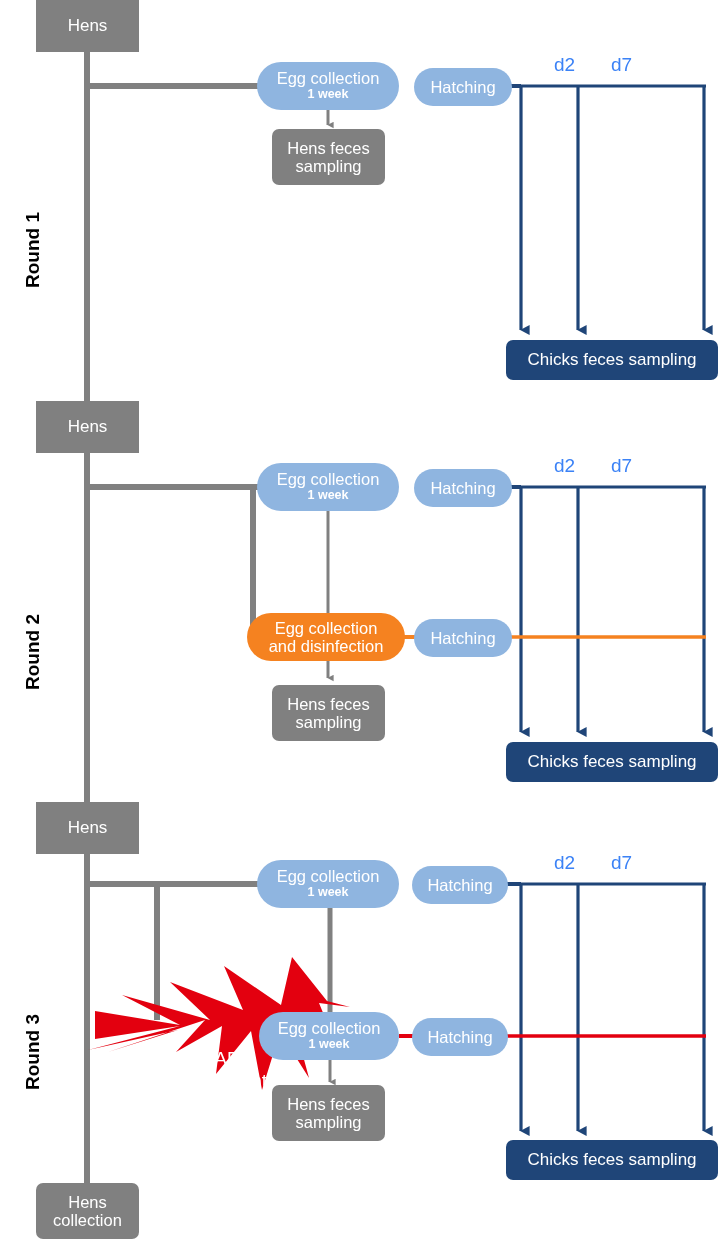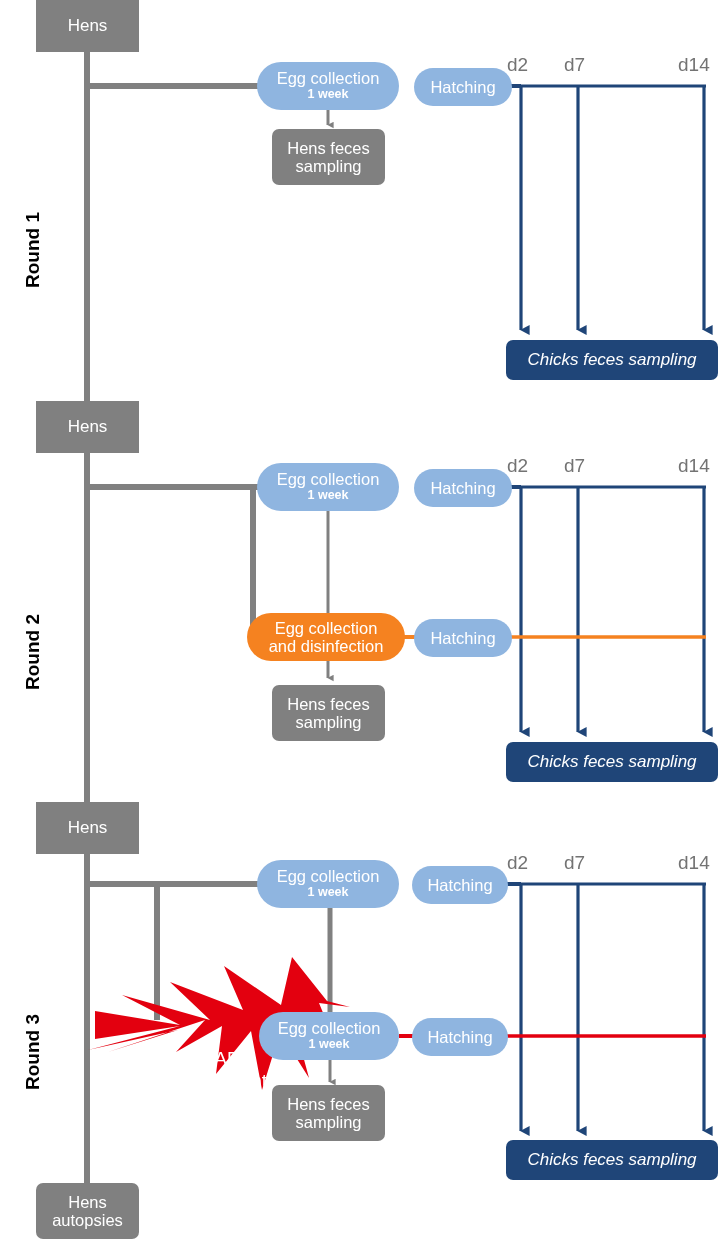--- a/index.html
+++ b/index.html
@@ -9,29 +9,29 @@
   svg.layer{position:absolute;left:0;top:0;width:718px;height:1239px;}
 
   
   .node{position:absolute;display:flex;align-items:center;justify-content:center;
         text-align:center;color:#ffffff;box-sizing:border-box;line-height:1.12;}
 
   .grey-rect{background:#808080;}
   .grey-round{background:#808080;border-radius:7px;justify-content:flex-end;}
   .pill{background:#8FB5E0;border-radius:999px;}
   .pill-orange{background:#F58220;border-radius:999px;}
-  .darkblue{background:#1F4578;border-radius:7px;font-style:italic;}
+  .darkblue{background:#1F4578;border-radius:7px;}
 
   .node-inner{display:block;width:100%;}
   .sub{display:block;font-size:12.5px;line-height:1.25;font-weight:bold;}
 
   .round-label{position:absolute;font-weight:bold;font-size:19px;color:#000000;
        transform:rotate(-90deg);transform-origin:left top;white-space:nowrap;}
 
-  .daylabel{position:absolute;font-size:19px;color:#737373;white-space:nowrap;}
+  .daylabel{position:absolute;font-size:19px;color:#3b82f6;white-space:nowrap;margin-left:47px;}
 
   .ab-text{position:absolute;color:#ffffff;font-size:19px;text-align:center;
        line-height:1.15;white-space:nowrap;}
 </style>
 </head>
 <body>
 
 <div id="canvas">
 
   <svg class="layer">
@@ -229,17 +229,17 @@
   <div class="daylabel" style="left:564px;top:852px;">d7</div>
   <div class="daylabel" style="left:678px;top:852px;">d14</div>
 
   <div class="node darkblue" style="left:506px;top:1140px;width:212px;height:40px;font-size:17px;">
     <span class="node-inner">Chicks feces sampling</span>
   </div>
 
   <div class="node grey-round" style="left:36px;top:1183px;width:103px;height:56px;font-size:16.5px;">
     <span class="node-inner">
       <span>Hens</span><br>
-      <span>autopsies</span>
+      <span>collection</span>
     </span>
   </div>
 
 </div>
 
 </body></html>

